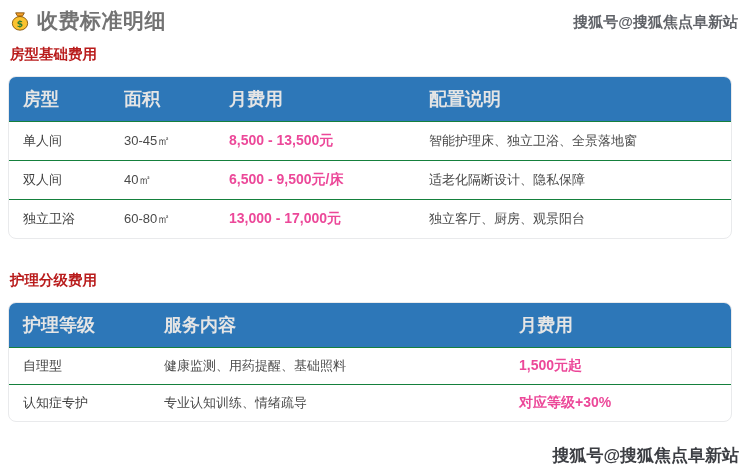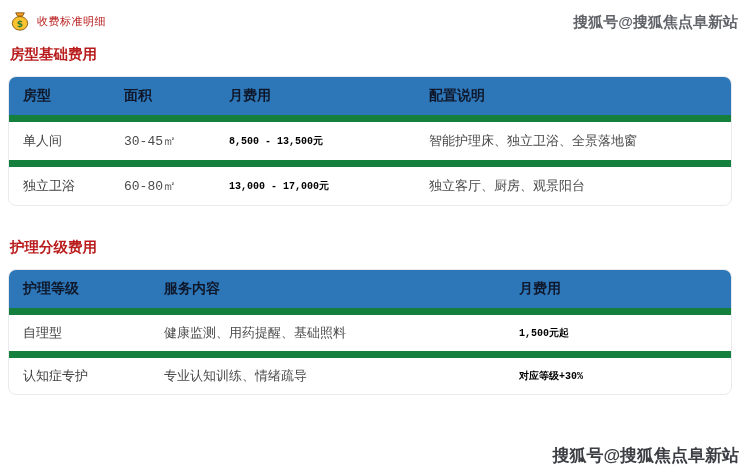--- a/index.html
+++ b/index.html
@@ -4,37 +4,37 @@
 <style>
   html,body{margin:0;padding:0;}
   body{
     width:740px;height:475px;position:relative;overflow:hidden;
     background:#ffffff;
     font-family:"Liberation Sans","DejaVu Sans",sans-serif;
     color:#4a4a4a;
   }
   .wrap{padding:0 8px;}
   .title-row{display:flex;align-items:center;gap:7px;margin:10px 0 0 2px;height:22px;}
-  .page-title{font-size:11px;font-weight:400;color:#b91c1c;letter-spacing:.5px;}
+  .page-title{font-size:21px;font-weight:700;color:#737373;letter-spacing:.5px;}
   .bag{width:20px;height:20px;flex:0 0 auto;}
   .section-title{font-size:14.5px;font-weight:700;color:#b91c1c;margin:13px 0 12px 2px;}
   .section-title.second{margin-top:32px;}
   .card{border:1px solid #e9eaec;border-radius:8px;overflow:hidden;background:#fff;}
   table{border-collapse:separate;border-spacing:0;table-layout:fixed;width:100%;}
   th{
-    background:#2d77b8;color:#0f172a;font-size:14px;font-weight:700;
-    text-align:left;padding:0 0 0 14px;height:38px;white-space:nowrap;
+    background:#2d77b8;color:#e5e5e5;font-size:18px;font-weight:700;
+    text-align:left;padding:0 0 0 14px;height:44px;white-space:nowrap;
   }
   td{
     font-size:13px;color:#4a4a4a;text-align:left;padding:0 0 0 14px;
-    border-top:7px solid #15803d;white-space:nowrap;overflow:hidden;font-family:Liberation Mono, monospace;
+    border-top:1px solid #15803d;white-space:nowrap;overflow:hidden;
   }
   .t-room td{height:38px;}
   .t-care td{height:36px;}
-  td.fee{color:#000000;font-weight:700;font-size:10px;}
+  td.fee{color:#ec4899;font-weight:700;font-size:14px;}
   td.first{color:#3f3f3f;}
   .watermark{
     position:absolute;font-weight:700;white-space:nowrap;z-index:5;
     text-shadow:1px 1px 0 rgba(255,255,255,.55);
   }
   .wm-top{top:13px;right:2px;font-size:15px;color:#53565c;opacity:.92;}
   .wm-bottom{top:444px;right:1px;font-size:17px;color:#3b3d42;}
 </style>
 </head>
 <body>
@@ -70,20 +70,26 @@
         </tr>
       </thead>
       <tbody>
         <tr>
           <td class="first">单人间</td>
           <td>30-45㎡</td>
           <td class="fee">8,500 - 13,500元</td>
           <td>智能护理床、独立卫浴、全景落地窗</td>
         </tr>
         <tr>
+          <td class="first">双人间</td>
+          <td>40㎡</td>
+          <td class="fee">6,500 - 9,500元/床</td>
+          <td>适老化隔断设计、隐私保障</td>
+        </tr>
+        <tr>
           <td class="first">独立卫浴</td>
           <td>60-80㎡</td>
           <td class="fee">13,000 - 17,000元</td>
           <td>独立客厅、厨房、观景阳台</td>
         </tr>
       </tbody>
     </table>
   </div>
 
   <div class="section-title second">护理分级费用</div>

